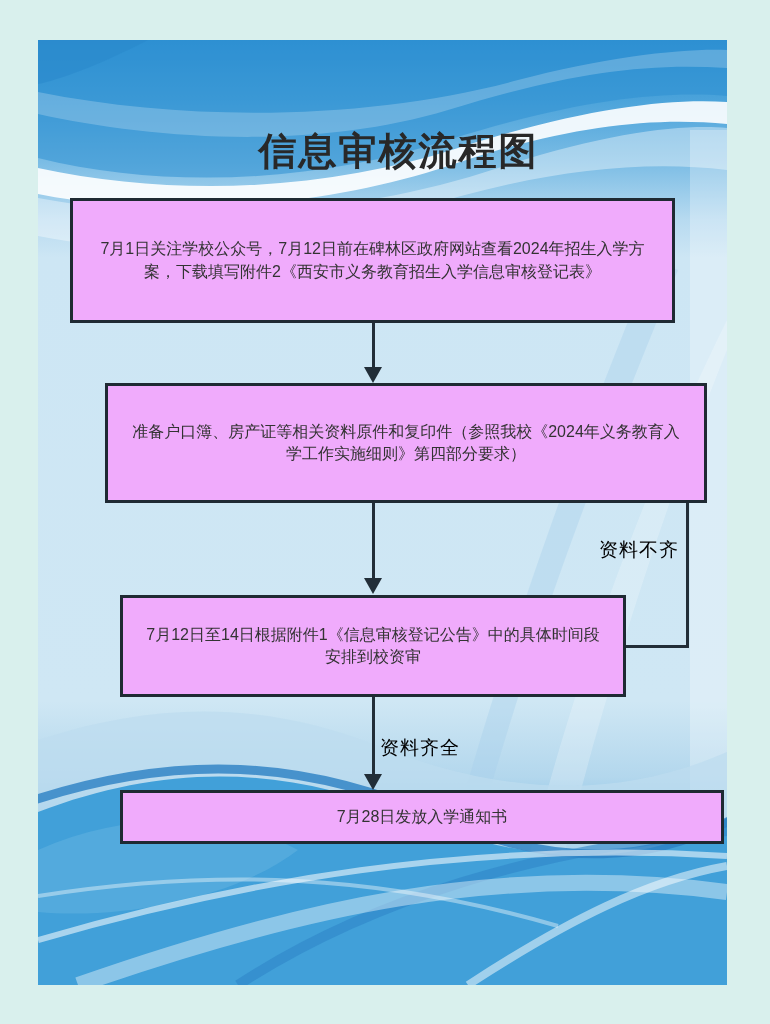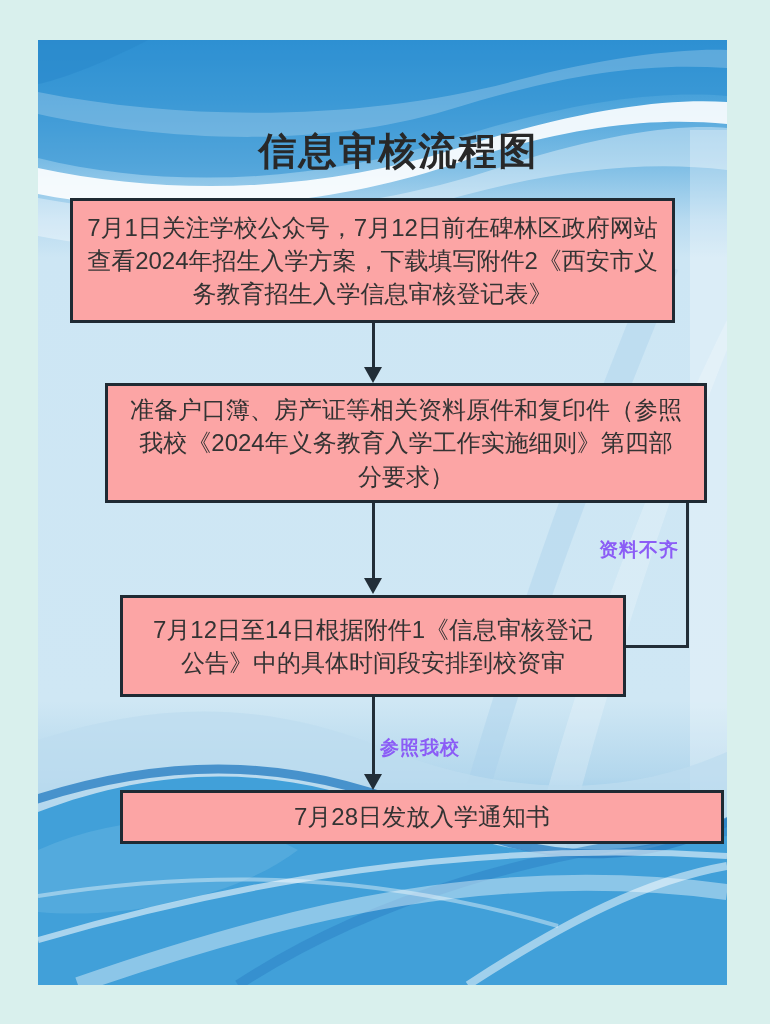--- a/index.html
+++ b/index.html
@@ -17,42 +17,42 @@
       #cfe7f4 70%,#b3d7ed 78%,#7fc0e5 84%,#47a2d9 90%,#3d99d5 100%);
     overflow:hidden;
   }
   .waves{position:absolute;left:0;top:0;width:689px;height:945px;display:block;}
   .title{
     position:absolute;left:38px;top:110px;width:689px;margin:16px;
     text-align:center;font-size:38px;font-weight:bold;color:#282828;
     letter-spacing:2px;z-index:3;
   }
   .fbox{
-    position:absolute;box-sizing:border-box;background:#fca5a5;
+    position:absolute;box-sizing:border-box;background:#f0abfc;
     border:3px solid #1f2a33;display:flex;align-items:center;justify-content:center;
-    text-align:center;font-size:24px;line-height:1.38;color:#333333;z-index:3;
+    text-align:center;font-size:16px;line-height:1.38;color:#333333;z-index:3;
   }
   .box1{left:70px;top:198px;width:605px;height:125px;padding:0 12px;}
   .box2{left:105px;top:383px;width:602px;height:120px;padding:0 22px;}
   .box3{left:120px;top:595px;width:506px;height:102px;padding:0 18px;}
   .box4{left:120px;top:790px;width:604px;height:54px;padding:0 20px;}
   .vline{position:absolute;width:3px;background:#222e38;z-index:2;}
   .hline{position:absolute;height:3px;background:#222e38;z-index:2;}
   .head-down{
     position:absolute;width:0;height:0;z-index:2;
     border-left:9px solid transparent;border-right:9px solid transparent;
     border-top:16px solid #222e38;
   }
   .head-left{
     position:absolute;width:0;height:0;z-index:2;
     border-top:9px solid transparent;border-bottom:9px solid transparent;
     border-right:17px solid #222e38;
   }
   .edge-label{
-    position:absolute;font-size:19px;font-weight:bold;color:#8b5cf6;z-index:3;
+    position:absolute;font-size:19px;font-weight:normal;color:#000000;z-index:3;
     letter-spacing:1px;white-space:nowrap;
   }
   .lbl-incomplete{left:599px;top:537px;}
   .lbl-complete{left:380px;top:735px;}
 </style>
 </head>
 <body>
 
 <div class="page">
 
@@ -112,15 +112,15 @@
 
   <div class="vline" style="left:372px;top:697px;height:77px;"></div>
   <div class="head-down" style="left:364px;top:774px;"></div>
 
   <div class="hline" style="left:625px;top:645px;width:64px;"></div>
   <div class="vline" style="left:686px;top:437px;height:211px;"></div>
   <div class="hline" style="left:657px;top:437px;width:32px;"></div>
   <div class="head-left" style="left:640px;top:429px;"></div>
 
   <div class="edge-label lbl-incomplete">资料不齐</div>
-  <div class="edge-label lbl-complete">参照我校</div>
+  <div class="edge-label lbl-complete">资料齐全</div>
 
 </div>
 
 </body></html>

